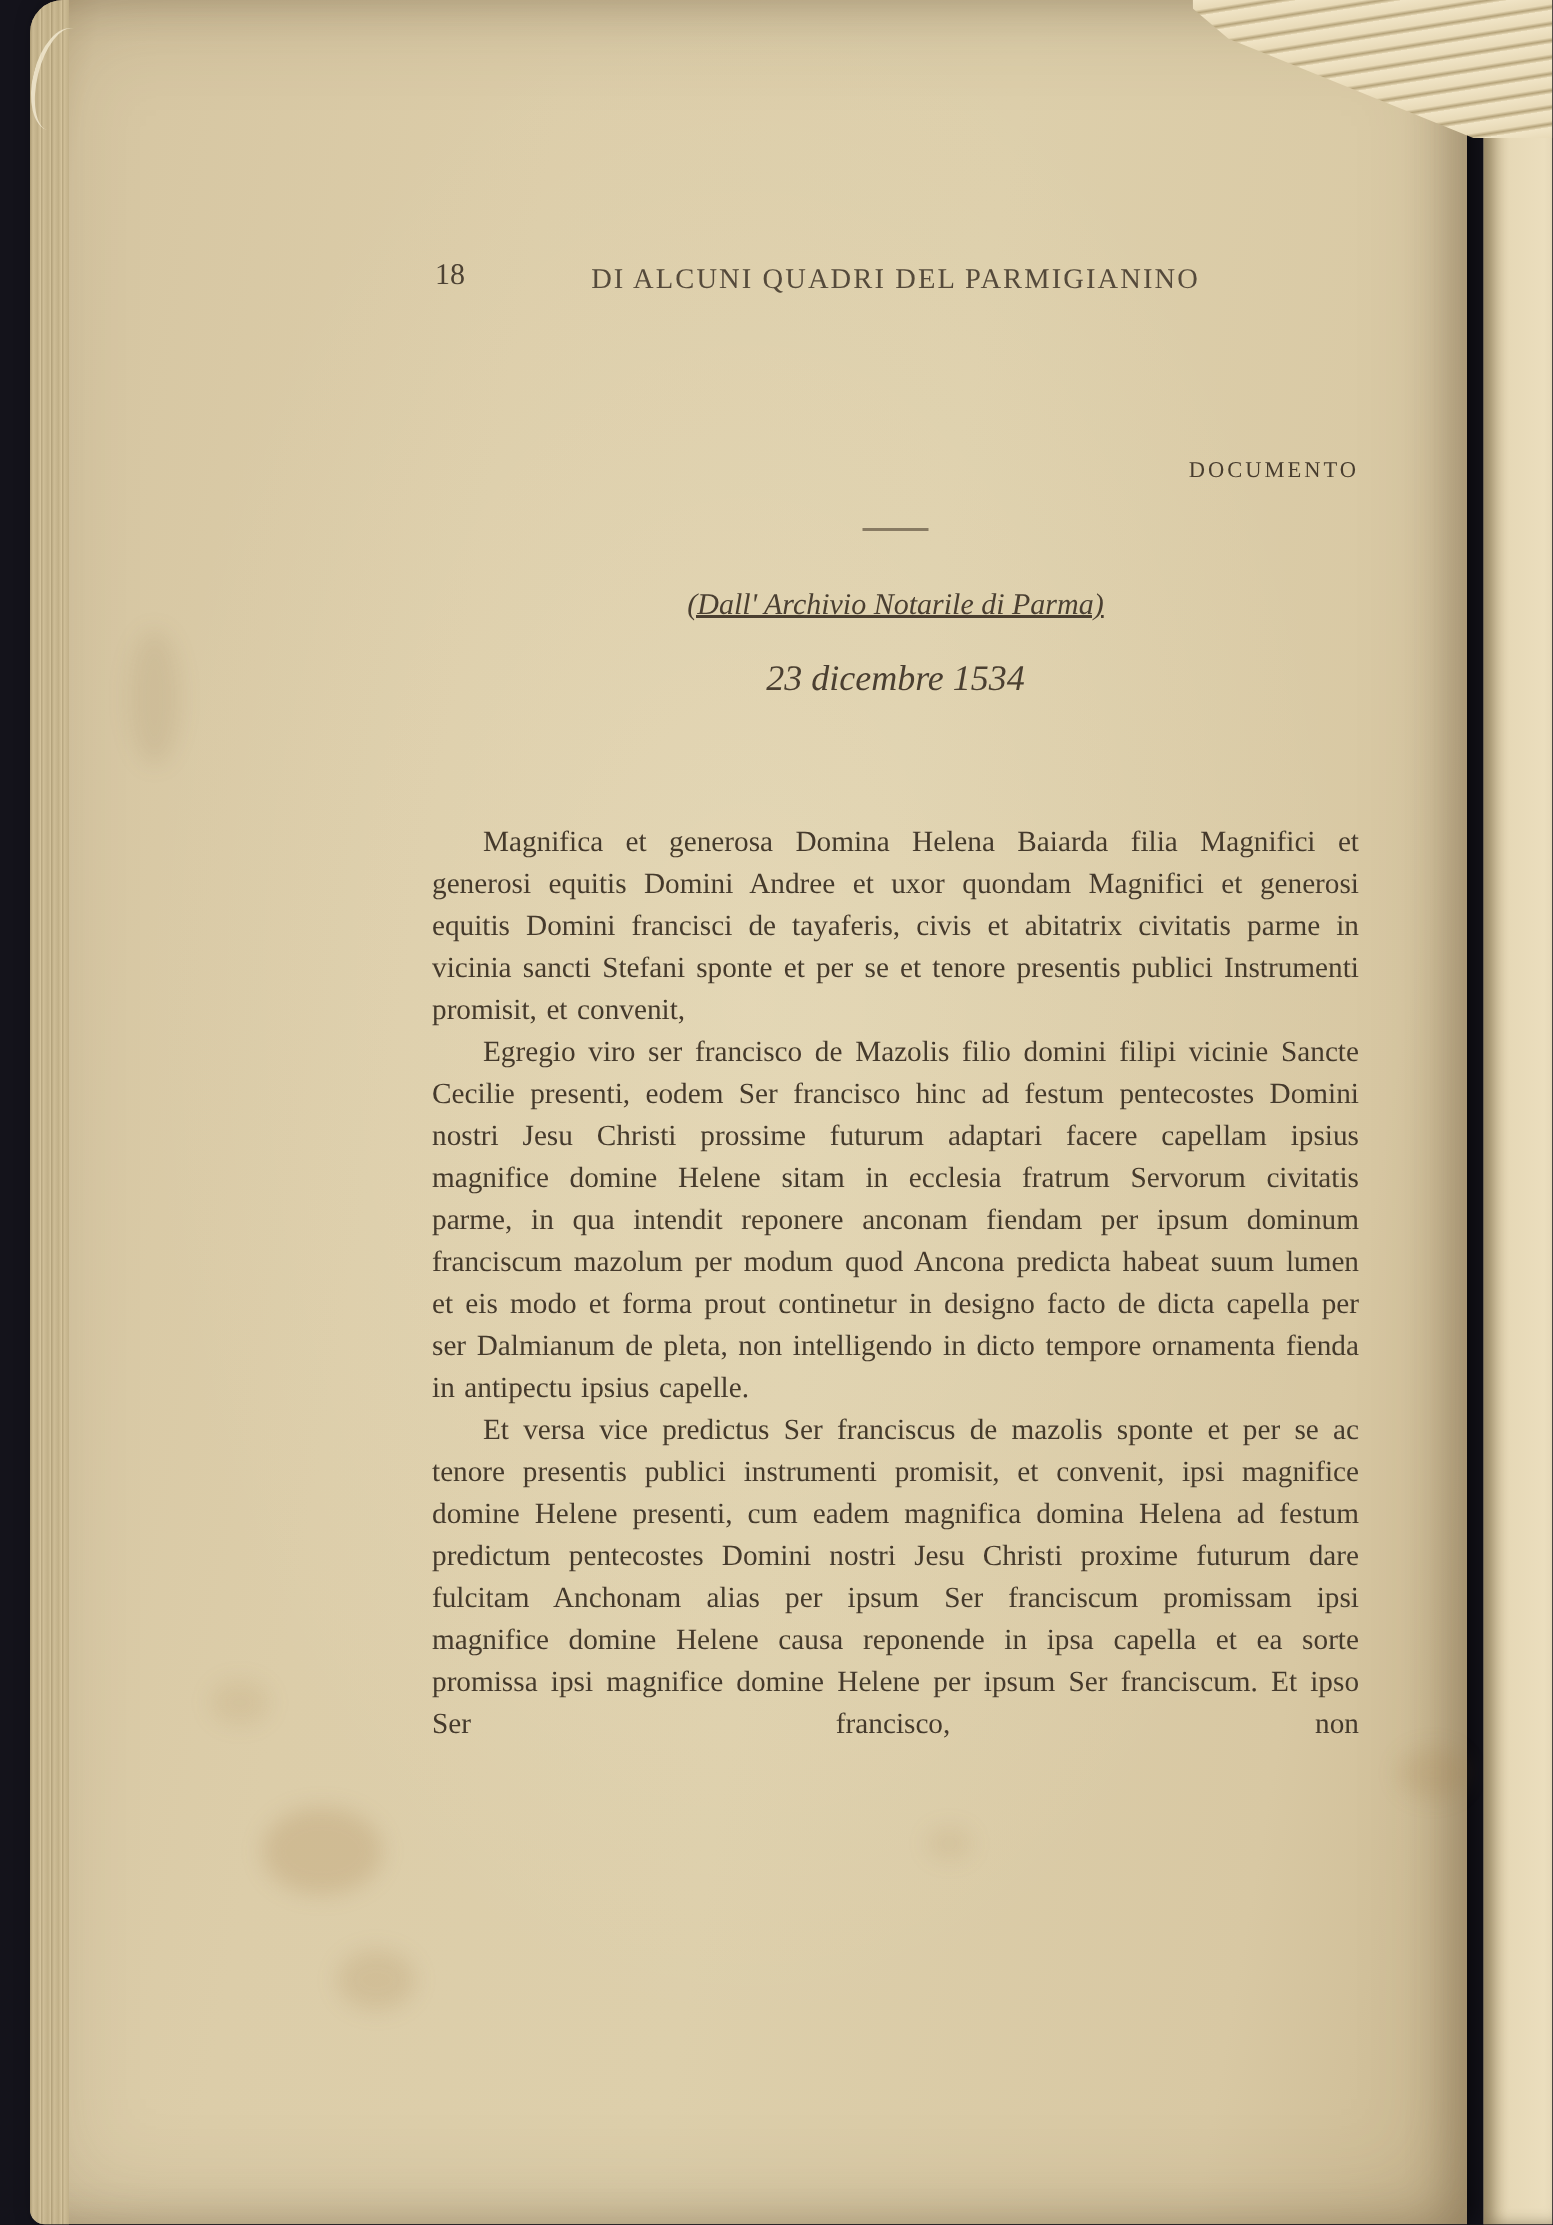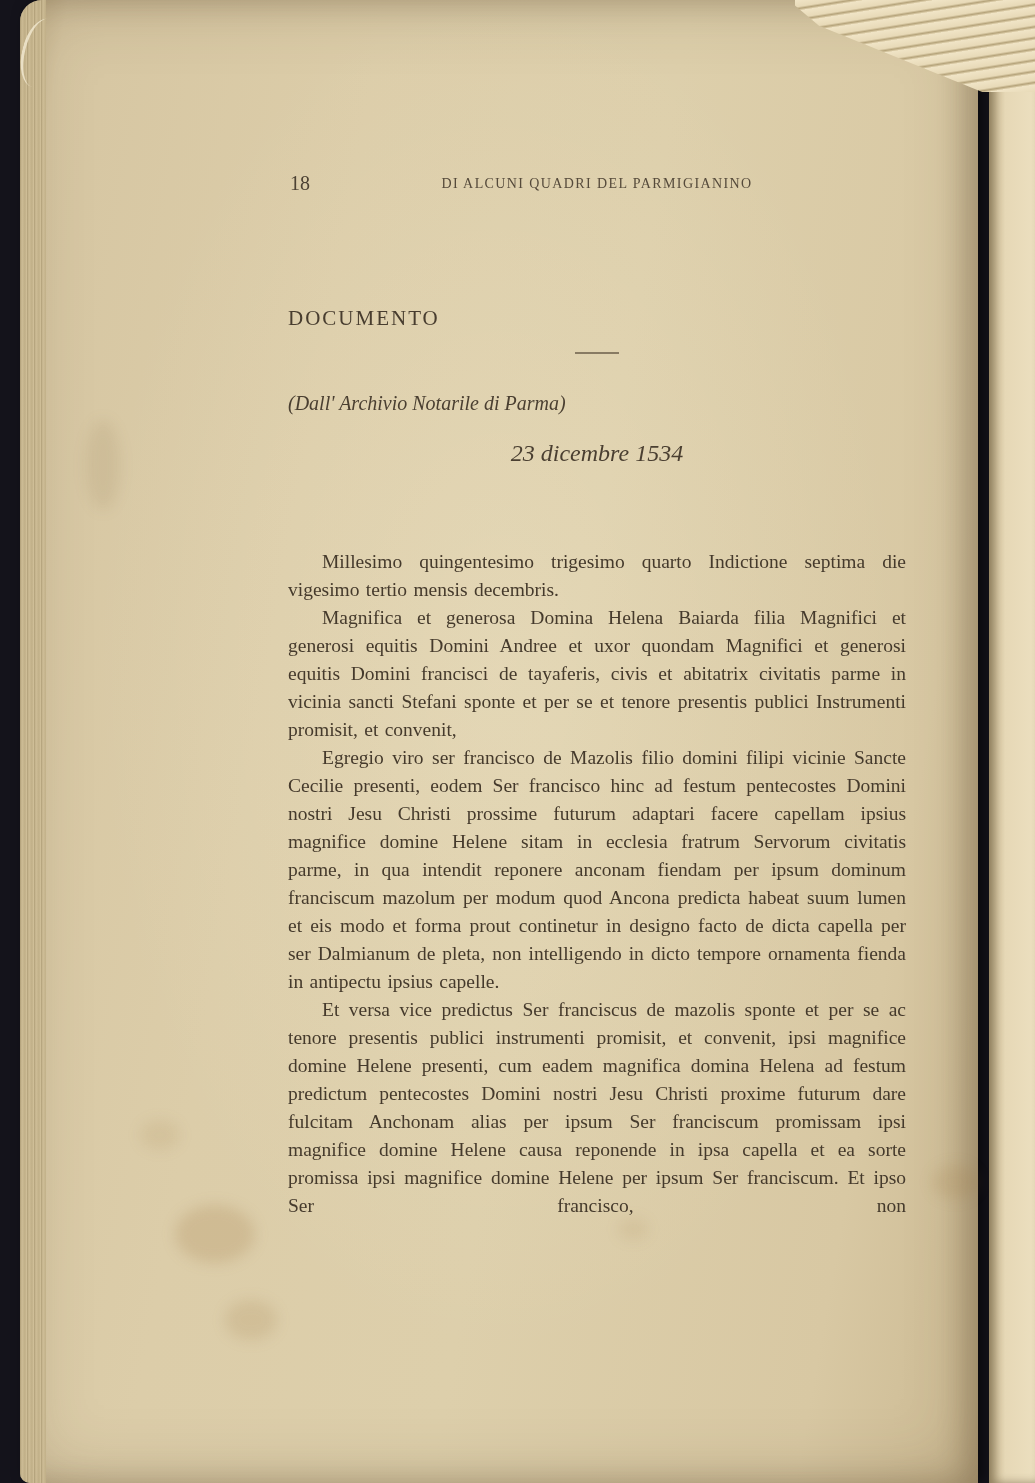--- a/index.html
+++ b/index.html
@@ -117,54 +117,56 @@
     top: 0;
     font-size: 20px;
     color: #4d4234;
   }
   .running-head {
     position: absolute;
     left: 0;
     width: 100%;
     text-align: center;
     top: 4px;
-    font-size: 14px;
+    font-size: 19px;
     letter-spacing: 1.4px;
     color: #554a3b;
   }
 
   .doc-title {
     position: absolute;
     top: 306px;
     left: 0;
     width: 100%;
-    text-align: left;
-    font-size: 21px;
+    text-align: right;
+    font-size: 15px;
     letter-spacing: 2px;
     color: #483d2f;
   }
   .title-rule {
     position: absolute;
     top: 352px;
     left: 50%;
     transform: translateX(-50%);
     width: 44px;
     height: 2px;
     background: #6b5d4a;
     opacity: 0.75;
   }
 
   .source-line {
     position: absolute;
     top: 392px;
     left: 0;
     width: 100%;
+    text-align: center;
     font-style: italic;
     font-size: 20px;
     color: #4a3f31;
+    text-decoration: underline;
   }
   .date-line {
     position: absolute;
     top: 440px;
     left: 0;
     width: 100%;
     text-align: center;
     font-style: italic;
     font-size: 24px;
     color: #4a3f31;
@@ -213,21 +215,20 @@
 
     <div class="doc-title">DOCUMENTO</div>
 
     <div class="title-rule"></div>
 
     <div class="source-line">(Dall' Archivio Notarile di Parma)</div>
 
     <div class="date-line">23 dicembre 1534</div>
 
     <div class="body-text">
-      <p>Millesimo quingentesimo trigesimo quarto Indictione septima die vigesimo tertio mensis decembris.</p>
       <p>Magnifica et generosa Domina Helena Baiarda filia Magnifici et generosi equitis Domini Andree et uxor quondam Magnifici et generosi equitis Domini francisci de tayaferis, civis et abitatrix civitatis parme in vicinia sancti Stefani sponte et per se et tenore presentis publici Instrumenti promisit, et convenit,</p>
       <p>Egregio viro ser francisco de Mazolis filio domini filipi vicinie Sancte Cecilie presenti, eodem Ser francisco hinc ad festum pentecostes Domini nostri Jesu Christi prossime futurum adaptari facere capellam ipsius magnifice domine Helene sitam in ecclesia fratrum Servorum civitatis parme, in qua intendit reponere anconam fiendam per ipsum dominum franciscum mazolum per modum quod Ancona predicta habeat suum lumen et eis modo et forma prout continetur in designo facto de dicta capella per ser Dalmianum de pleta, non intelligendo in dicto tempore ornamenta fienda in antipectu ipsius capelle.</p>
       <p class="justify-last">Et versa vice predictus Ser franciscus de mazolis sponte et per se ac tenore presentis publici instrumenti promisit, et convenit, ipsi magnifice domine Helene presenti, cum eadem magnifica domina Helena ad festum predictum pentecostes Domini nostri Jesu Christi proxime futurum dare fulcitam Anchonam alias per ipsum Ser franciscum promissam ipsi magnifice domine Helene causa reponende in ipsa capella et ea sorte promissa ipsi magnifice domine Helene per ipsum Ser franciscum. Et ipso Ser francisco, non</p>
     </div>
 
   </div>
 </div>
 
 <div class="right-page"></div>
 <div class="right-page-corners"></div>

